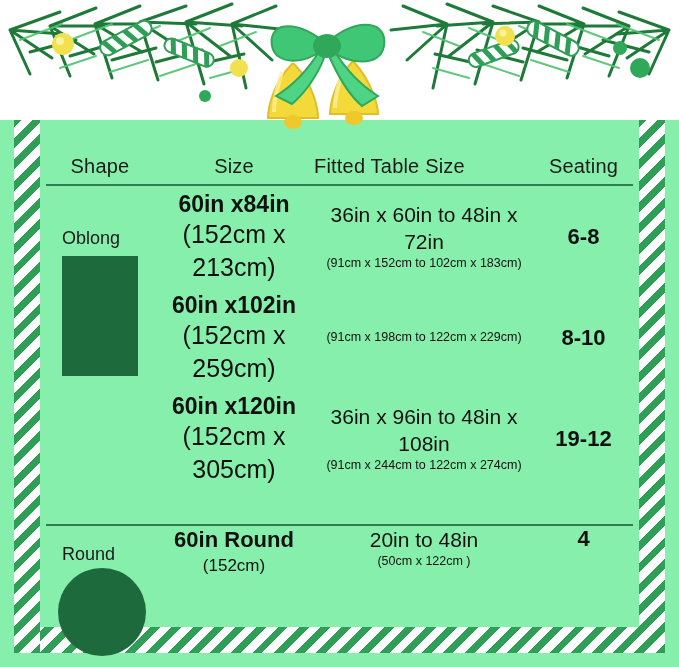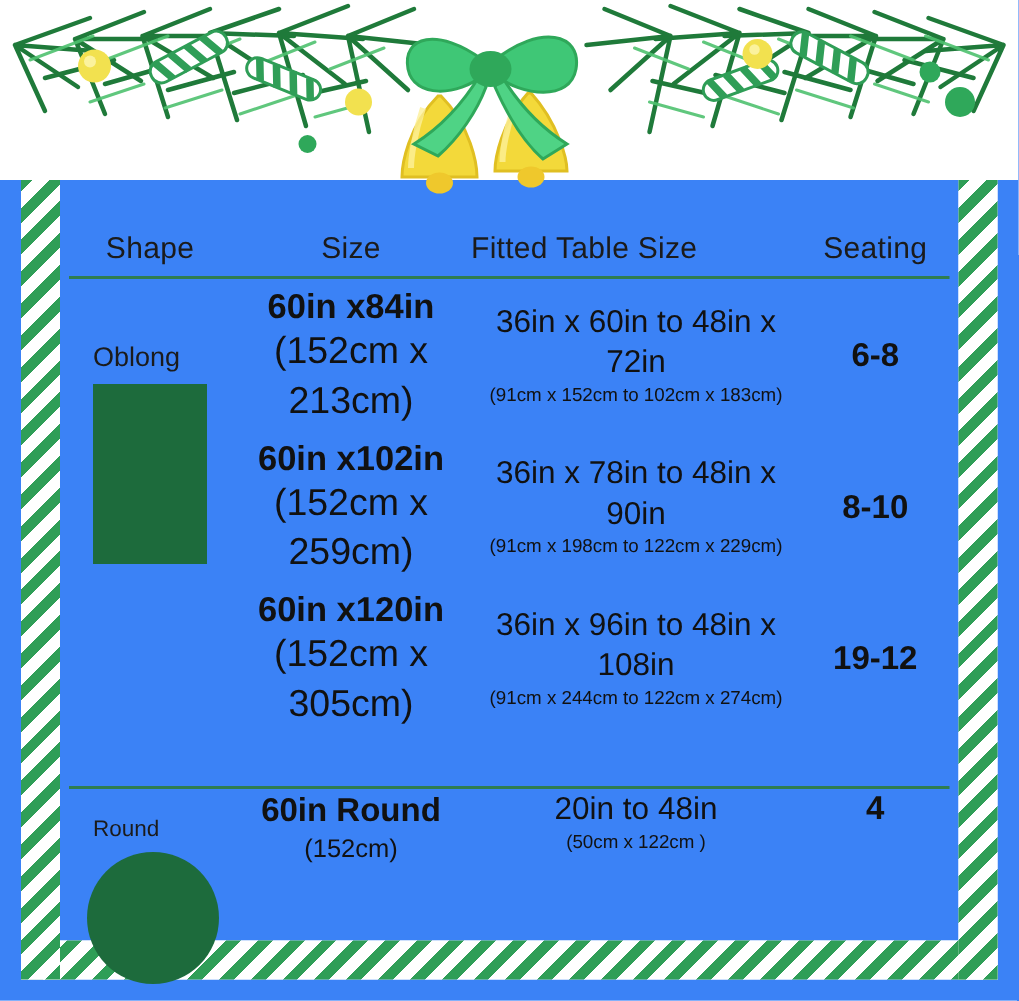--- a/index.html
+++ b/index.html
@@ -11,21 +11,21 @@
     height: 667px;
     background: #ffffff;
     font-family: "Liberation Sans", sans-serif;
     overflow: hidden;
   }
 
   .page {
     position: relative;
     width: 679px;
     height: 667px;
-    background: #3b82f6;
+    background: #86efac;
   }
 
   
   .frame-border {
     position: absolute;
     background-image: repeating-linear-gradient(
         -45deg,
         #2f9e57 0px, #2f9e57 7px,
         #ffffff 7px, #ffffff 15px);
     background-color: #ffffff;
@@ -149,21 +149,21 @@
 
   
   .round-section {
     position: relative;
     height: 130px;
   }
   .round-label {
     position: absolute;
     left: 16px;
     top: 18px;
-    font-size: 15px;
+    font-size: 18px;
     color: #1b1b1b;
   }
   .round-circle {
     position: absolute;
     left: 12px;
     top: 42px;
     width: 88px;
     height: 88px;
     border-radius: 50%;
     background: #1d6b3c;
@@ -304,21 +304,20 @@
         </div>
       </div>
 
       <div class="data-row">
         <div class="col-shape cell"></div>
         <div class="col-size cell">
           <div class="size-main">60in x102in</div>
           <div class="size-sub">(152cm x 259cm)</div>
         </div>
         <div class="col-fitted cell">
-          <div class="fit-main">36in x 78in to 48in x 90in</div>
           <div class="fit-sub">(91cm x 198cm to 122cm x 229cm)</div>
         </div>
         <div class="col-seating cell">
           <div class="seat">8-10</div>
         </div>
       </div>
 
       <div class="data-row">
         <div class="col-shape cell"></div>
         <div class="col-size cell">

